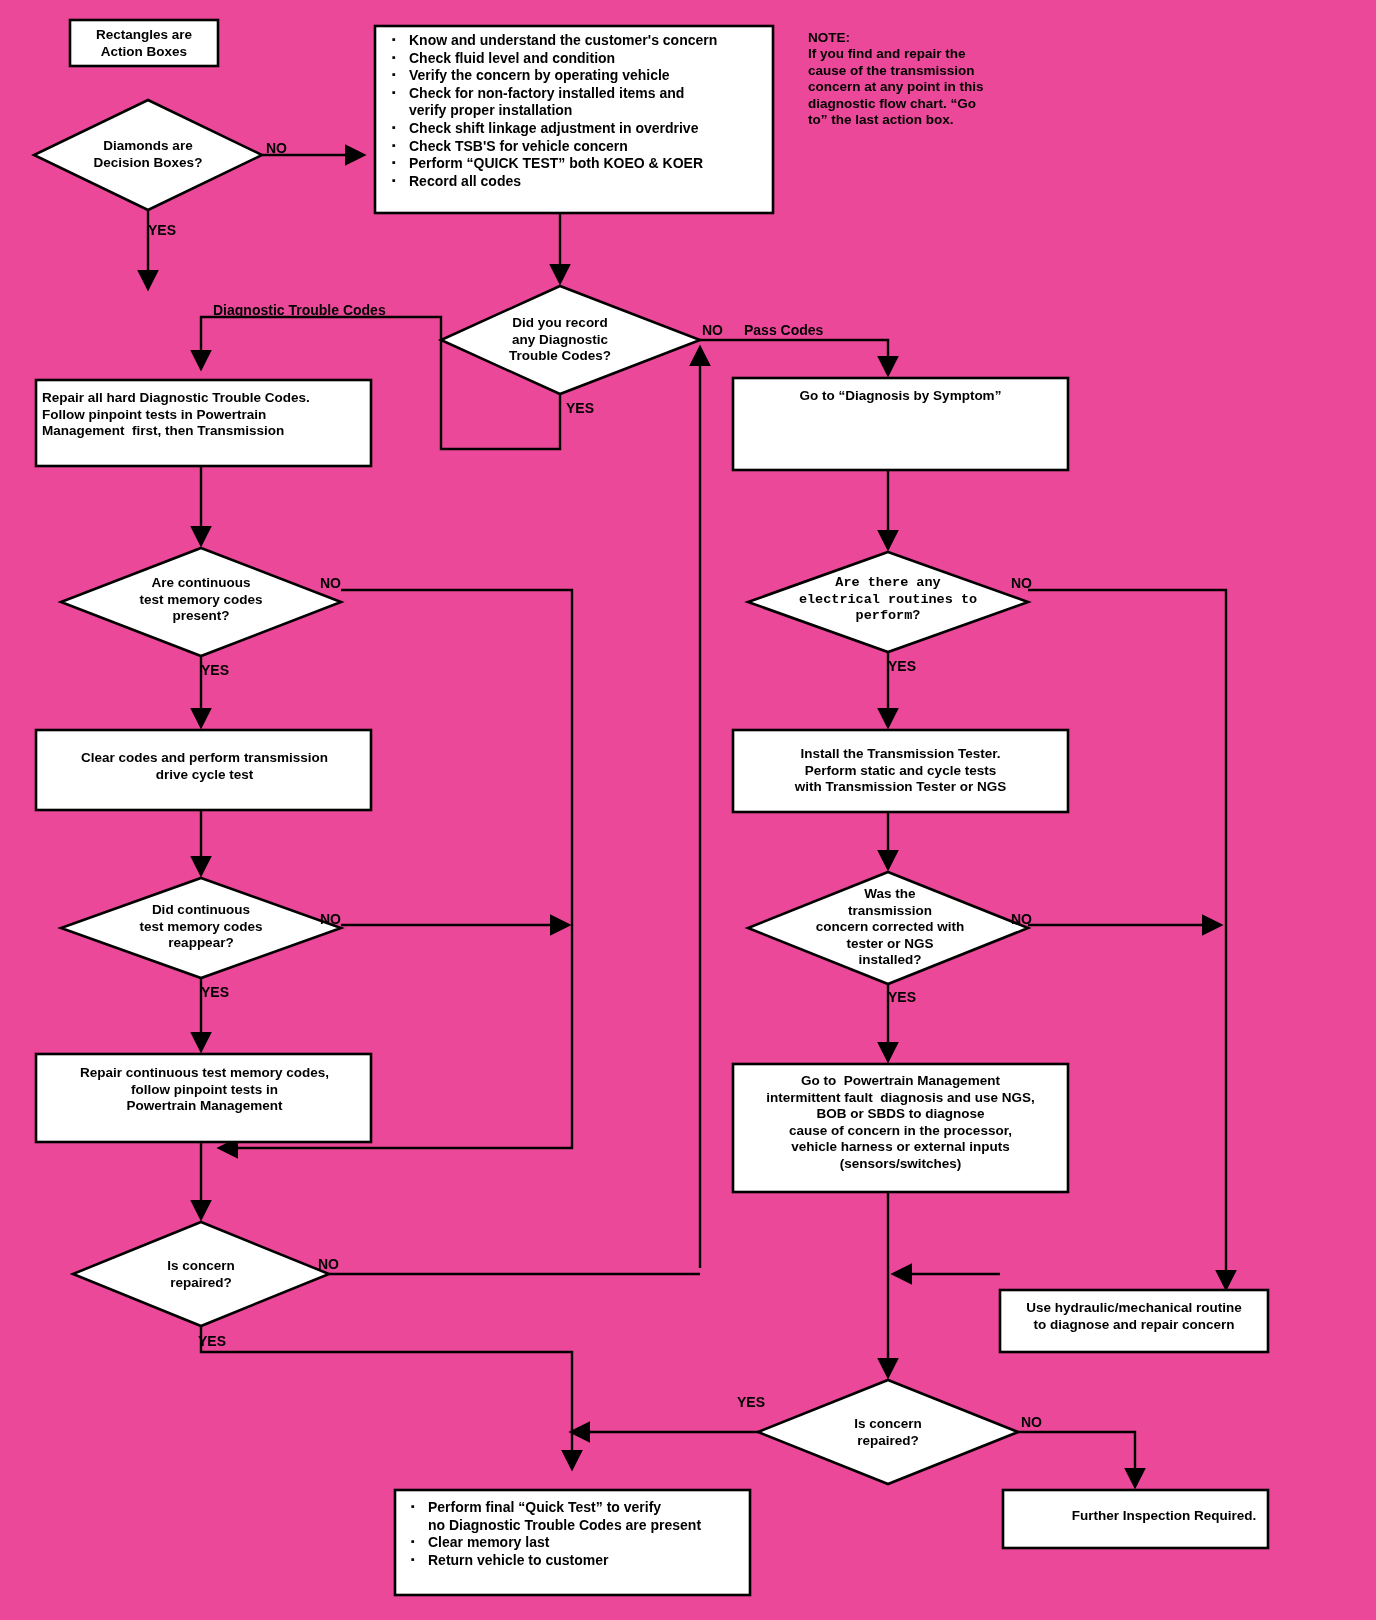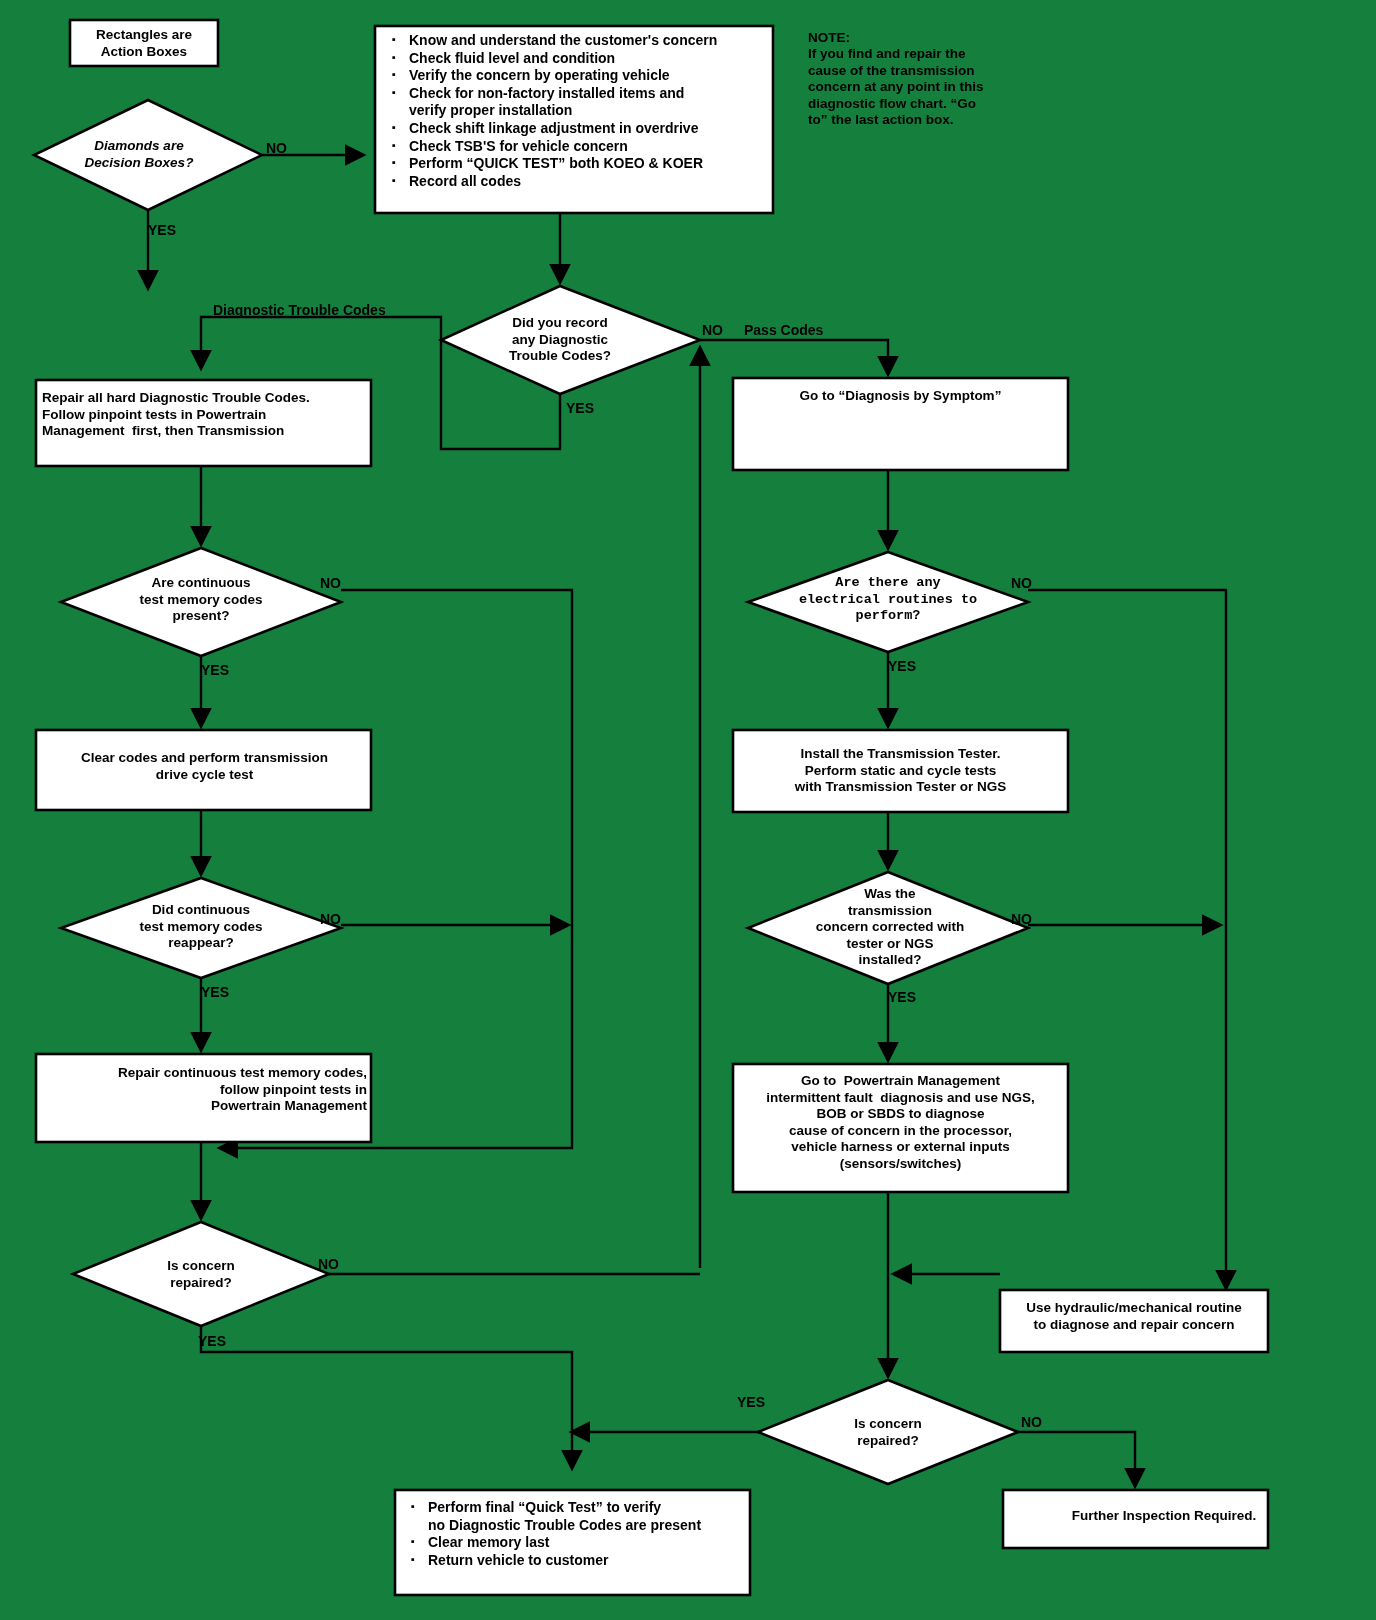--- a/index.html
+++ b/index.html
@@ -1,17 +1,17 @@
 <!DOCTYPE html>
 <html><head>
 <meta charset="utf-8">
 <style>
   html,body{margin:0;padding:0;background:#ffffff;}
   body{font-family:"Liberation Sans", sans-serif;}
-  #page{position:relative;width:1376px;height:1620px;background:#15803d;overflow:hidden;}
+  #page{position:relative;width:1376px;height:1620px;background:#ec4899;overflow:hidden;}
   svg{position:absolute;left:0;top:0;width:1376px;height:1620px;}
   .shape{fill:#ffffff;stroke:#000000;stroke-width:2.6;}
   .link{stroke:#000000;stroke-width:2.4;fill:none;}
   .arrowhead{fill:#000000;stroke:none;}
   .txt{position:absolute;color:#000;font-family:"Liberation Sans", sans-serif;
        font-size:13.5px;line-height:16.5px;font-weight:bold;white-space:pre;}
   .ctr{text-align:center;}
   .lft{text-align:left;}
   .edge-label{position:absolute;font-size:14px;font-weight:bold;color:#000;
        font-family:"Liberation Sans", sans-serif;white-space:pre;}
@@ -107,21 +107,21 @@
 
   <path class="link" d="M1018,1432 L1135,1432 L1135,1486" marker-end="url(#ah)"></path>
 
   <rect class="shape" x="1003" y="1490" width="265" height="58"></rect>
 
   <rect class="shape" x="395" y="1490" width="355" height="105"></rect>
 </svg>
 
 <div class="txt ctr" style="left:70px;top:27px;width:148px;">Rectangles are
 Action Boxes</div>
-<div class="txt ctr" style="left:53px;top:138px;width:172px;font-style:italic;">Diamonds are
+<div class="txt ctr" style="left:62px;top:138px;width:172px;">Diamonds are
 Decision Boxes?</div>
 <div class="edge-label" style="left:266px;top:140px;">NO</div>
 <div class="edge-label" style="left:148px;top:222px;">YES</div>
 
 <div style="position:absolute;left:389px;top:32px;width:380px;">
   <ul class="bullets" id="initial-list">
         <li>Know and understand the customer's concern</li>
         <li>Check fluid level and condition</li>
         <li>Verify the concern by operating vehicle</li>
         <li>Check for non-factory installed items and
@@ -158,21 +158,21 @@
 <div class="edge-label" style="left:201px;top:662px;">YES</div>
 
 <div class="txt ctr" style="left:42px;top:750px;width:325px;">Clear codes and perform transmission
 drive cycle test</div>
 <div class="txt ctr" style="left:101px;top:902px;width:200px;">Did continuous
 test memory codes
 reappear?</div>
 <div class="edge-label" style="left:320px;top:911px;">NO</div>
 <div class="edge-label" style="left:201px;top:984px;">YES</div>
 
-<div class="txt ctr" style="left:42px;top:1065px;width:325px;text-align:right;">Repair continuous test memory codes,
+<div class="txt ctr" style="left:42px;top:1065px;width:325px;">Repair continuous test memory codes,
 follow pinpoint tests in
 Powertrain Management</div>
 <div class="txt ctr" style="left:141px;top:1258px;width:120px;">Is concern
 repaired?</div>
 <div class="edge-label" style="left:318px;top:1256px;">NO</div>
 <div class="edge-label" style="left:198px;top:1333px;">YES</div>
 
 <div class="txt ctr" style="left:738px;top:388px;width:325px;">Go to “Diagnosis by Symptom”</div>
 <div class="txt ctr" style="left:788px;top:575px;width:200px;font-family:Liberation Mono, monospace;">Are there any
 electrical routines to

